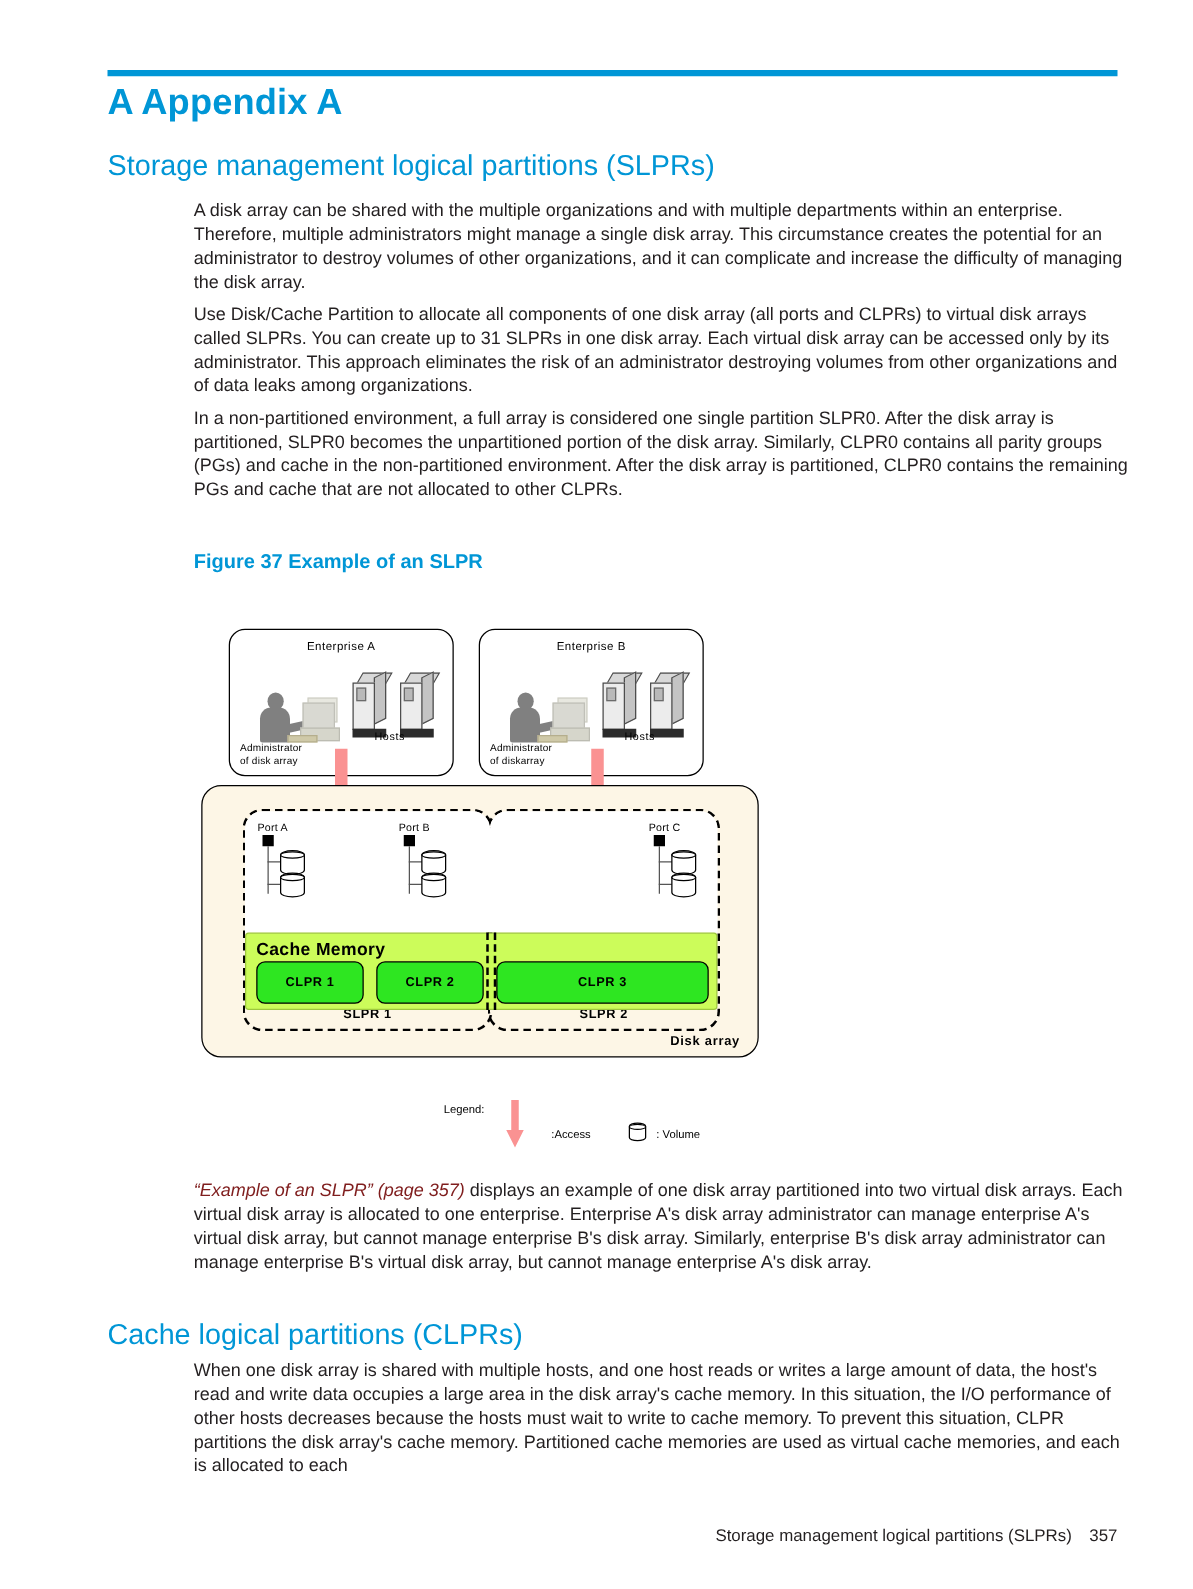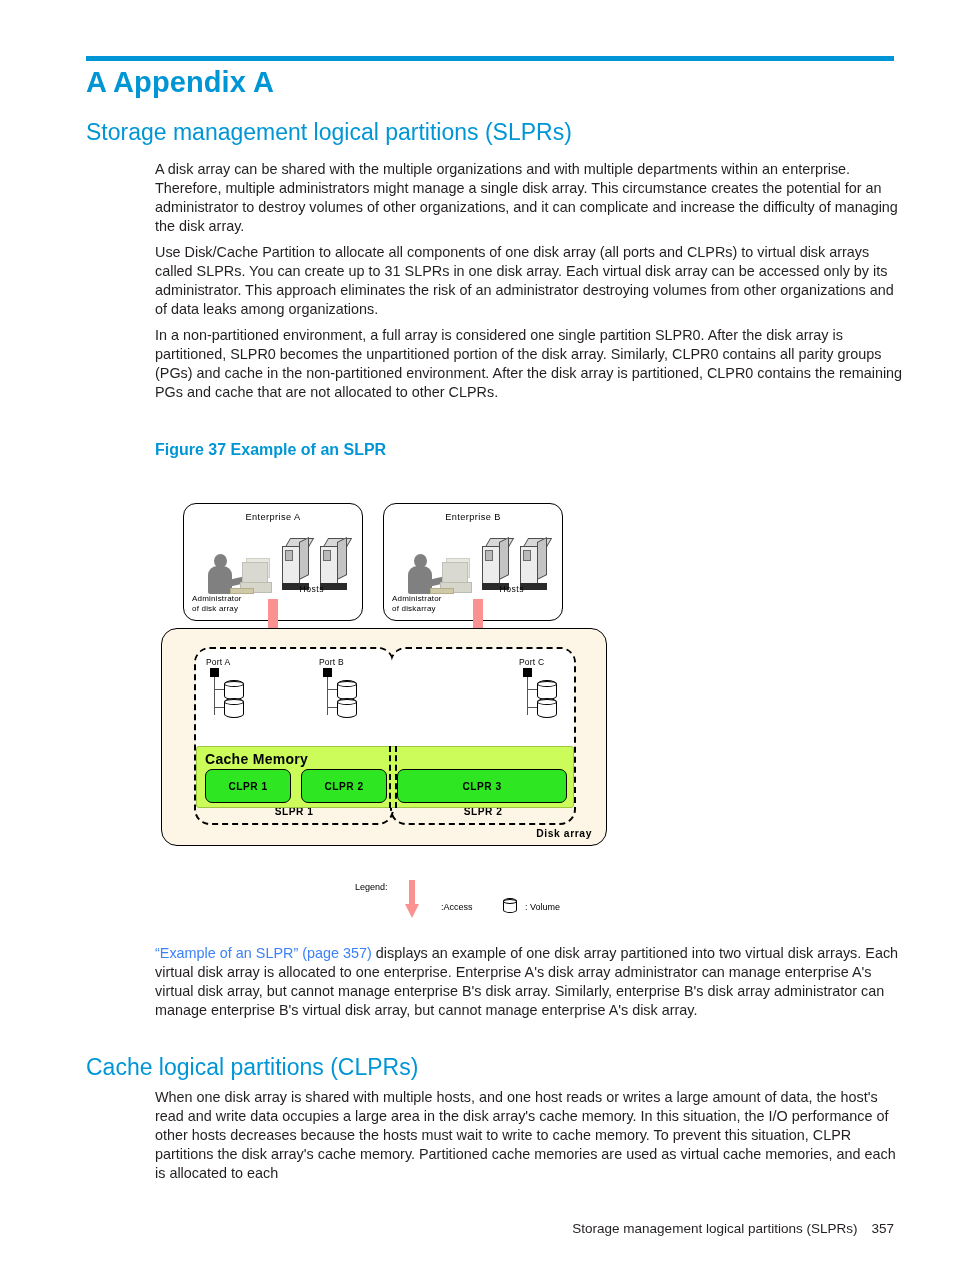--- a/index.html
+++ b/index.html
@@ -82,21 +82,22 @@
     position: absolute;
     left: 155px;
     top: 441px;
     font-size: 16px;
     font-weight: bold;
     color: #0096d6;
     white-space: nowrap;
   }
 
   .xref {
-    color: #3b82f6;
+    color: #7f1d1d;
+    font-style: italic;
   }
 
   
   .footer {
     position: absolute;
     left: 0;
     top: 1221px;
     width: 894px;
     text-align: right;
     font-size: 13.5px;

